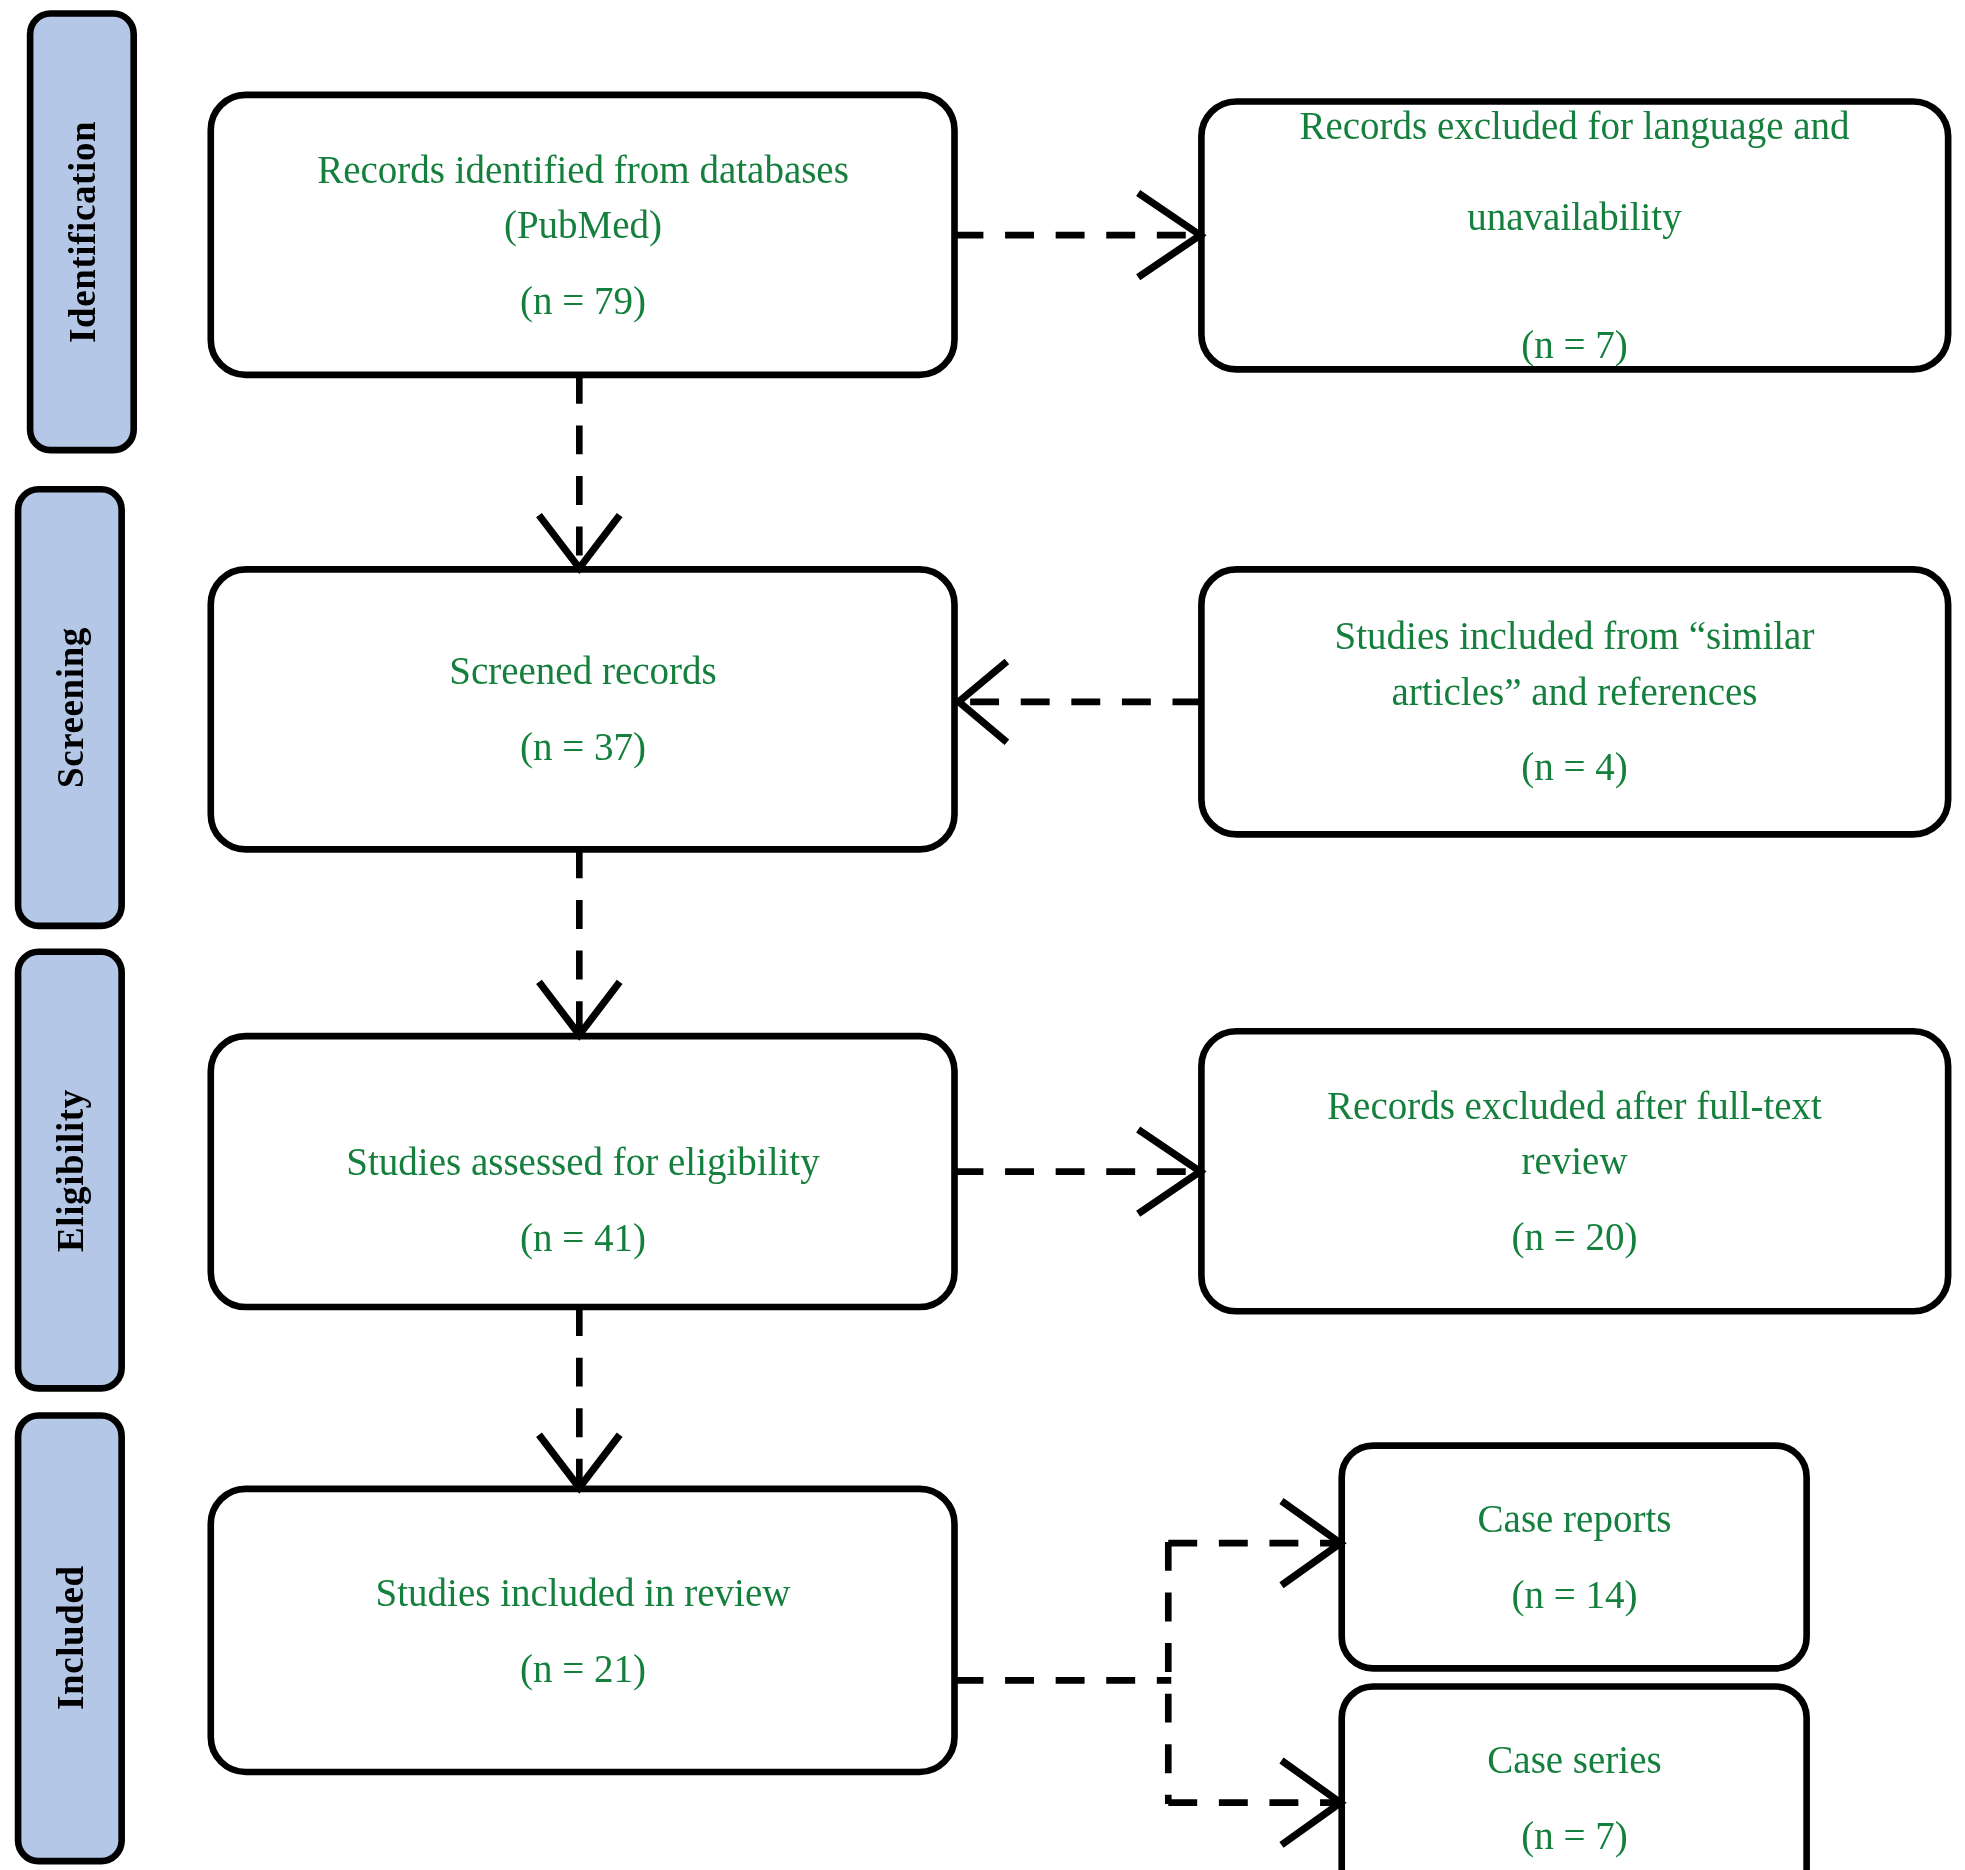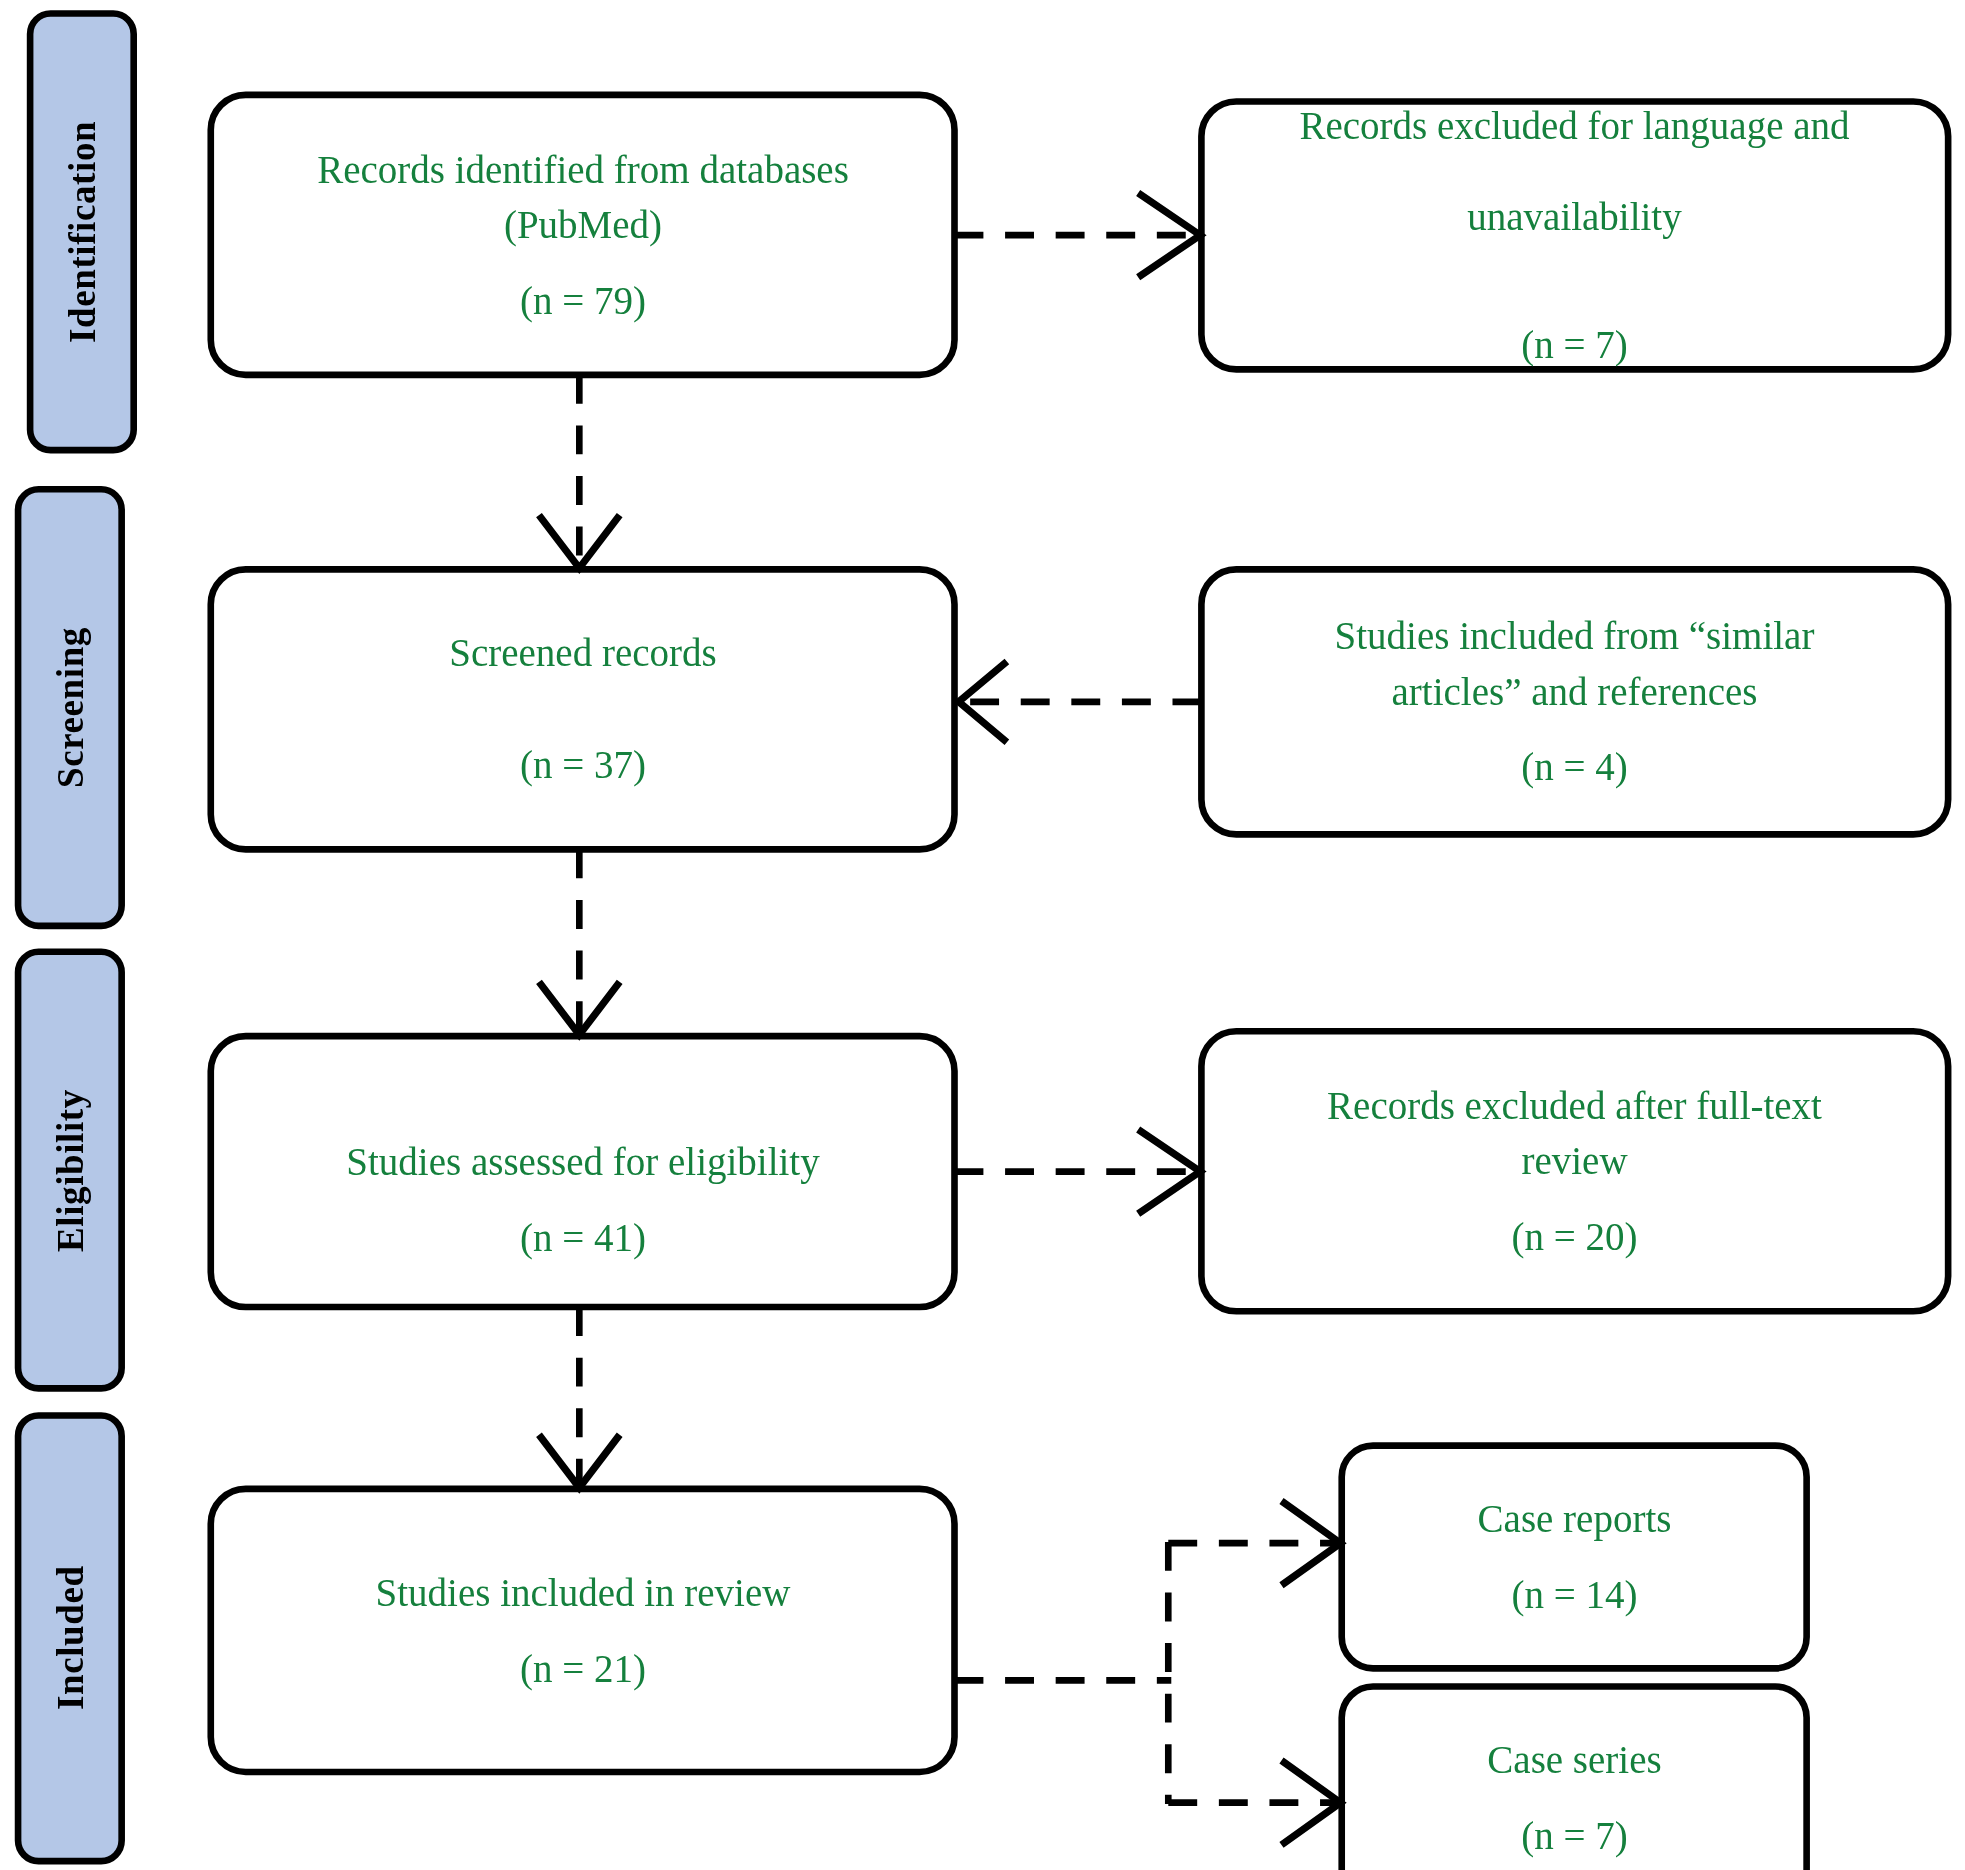--- a/index.html
+++ b/index.html
@@ -142,21 +142,21 @@
     <span class="ln">(n = 79)</span>
   </div>
 
   <div class="node-text" style="left:1201px; top:101px; width:747px; height:268px;gap:36px;">
     <span class="ln">Records excluded for language  and</span>
     <span class="ln">unavailability</span>
     <span class="gap-line"></span>
     <span class="ln">(n = 7)</span>
   </div>
 
-  <div class="node-text" style="left:211px; top:569px; width:744px; height:280px;gap:18px;">
+  <div class="node-text" style="left:211px; top:569px; width:744px; height:280px;">
     <span class="ln">Screened records</span>
     <span class="gap-line"></span>
     <span class="ln">(n = 37)</span>
   </div>
 
   <div class="node-text" style="left:1201px; top:569px; width:747px; height:265px;">
     <span class="ln"><span>Studies included from “</span><span class="ital">similar</span></span>
     <span class="ln"><span class="ital">articles</span><span>” and references</span></span>
     <span class="gap-line"></span>
     <span class="ln">(n = 4)</span>

